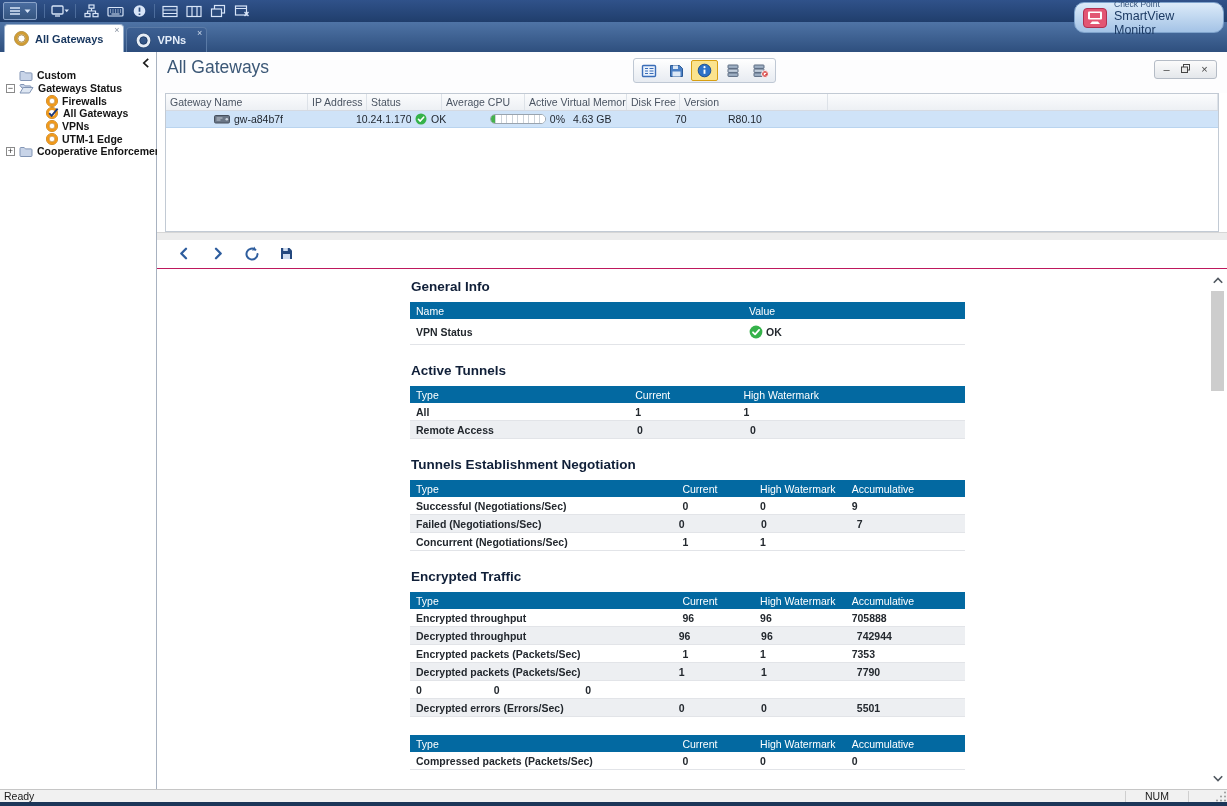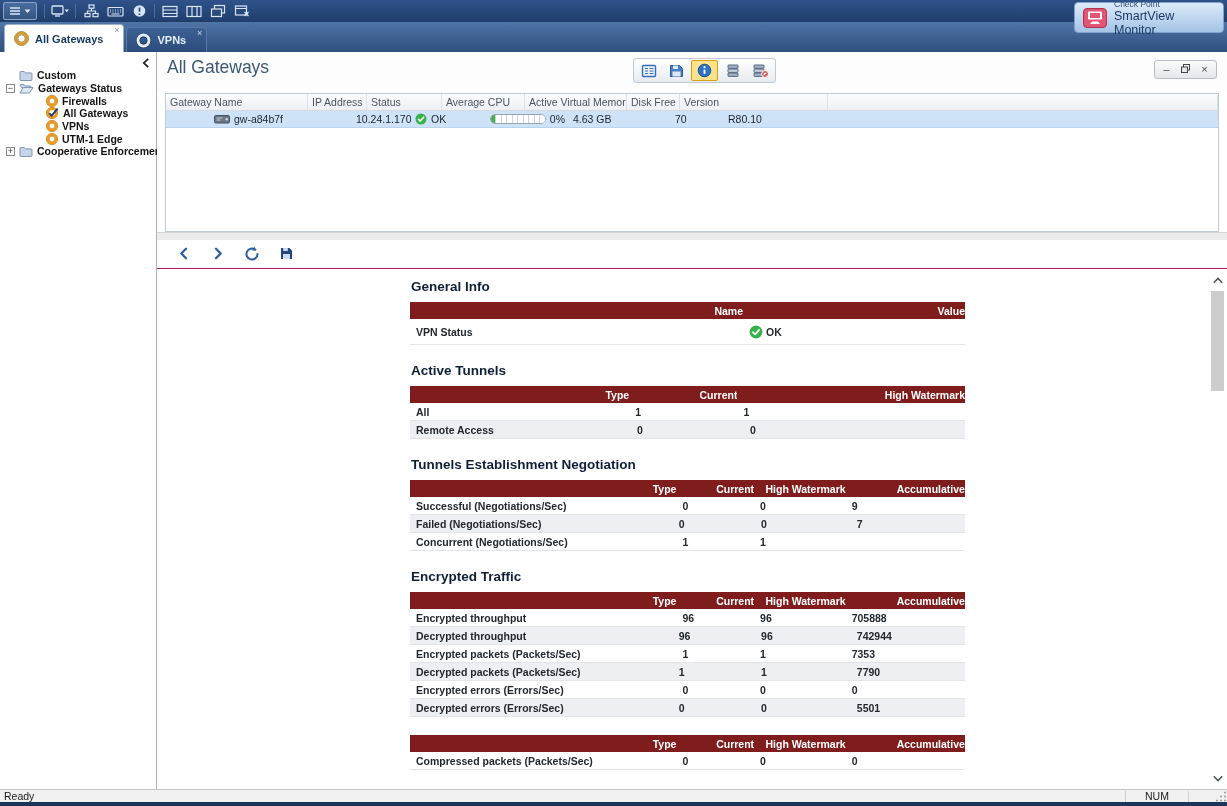--- a/index.html
+++ b/index.html
@@ -10,21 +10,21 @@
   .app-toolbar { position:absolute; top:0; left:0; right:0; height:22px;
     background:linear-gradient(#30528a,#203e6c); display:flex; align-items:center; padding-left:3px; }
   .menu-btn { display:flex; align-items:center; gap:3px; border:1px solid #8aa3c9; border-radius:2px;
     background:linear-gradient(#4a6da0,#35557f); padding:2px 5px; margin-right:4px; }
   .tbtn { width:24px; height:18px; display:flex; align-items:center; justify-content:center; }
   .tbsep { width:1px; height:14px; background:#16305a; border-right:1px solid #4d6d9c; margin:0 3px; }
   .ico { display:inline-flex; align-items:center; justify-content:center; line-height:0; }
 
   
   .brand { position:absolute; top:2px; right:3px; width:150px; height:31px; z-index:5;
-    background:linear-gradient(#dcebf9,#a4c3e6); border:1px solid #7fa3cc; border-radius:4px;
+    background:linear-gradient(#dcebf9,#a4c3e6); border:1px solid #7fa3cc; border-radius:10px;
     display:flex; align-items:center; gap:7px; padding:0 8px; }
   .brand-l1 { font-size:8.5px; color:#33517a; }
   .brand-l2 { font-size:12.5px; color:#1c3a63; margin-top:0px; }
 
   
   .tab-bar { position:absolute; top:22px; left:0; right:0; height:30px;
     background:linear-gradient(#4f74a6,#2e4f7e); display:flex; align-items:flex-end; padding-left:4px; }
   .tab { position:relative; display:flex; align-items:center; gap:6px; padding:0 20px 0 9px;
     border-top-left-radius:4px; border-top-right-radius:4px; font-size:11px; font-weight:700; }
   .tab.active { background:#fff; color:#17365e; height:28px; border:1px solid #9ab0cc; border-bottom:none; }
@@ -79,21 +79,21 @@
 
   
   .details { position:absolute; top:216px; left:0; right:0; bottom:0; background:#fff; border-top:1px solid #be185d; overflow:hidden; }
   .report { position:absolute; left:253px; top:10px; width:555px; }
   .sec { margin-bottom:18px; }
   .sec-title { font-size:13.5px; font-weight:700; color:#101f38; margin:0 0 8px 1px; }
   .sec-table { width:100%; font-size:10.5px; }
   .srow { display:flex; align-items:center; min-height:18px; border-bottom:1px solid #e2e4e8; background:#fff; }
   .srow.alt { background:#edeff2;gap:8px; }
   .srow.tall { min-height:26px; }
-  .shead { background:#7f1d1d; color:#fff; min-height:17px; border-bottom:none; font-weight:700;text-align:right; }
+  .shead { background:#0369a1; color:#fff; min-height:17px; border-bottom:none; font-weight:400; }
   .cell { padding:2px 0 2px 6px; white-space:nowrap; overflow:hidden; }
   .c2 .cell0{width:60%;} .c2 .cell1{width:40%;}
   .c3 .cell0{width:39.5%;} .c3 .cell1{width:19.5%;} .c3 .cell2{width:41%;}
   .c4 .cell0{width:48%;} .c4 .cell1{width:14%;} .c4 .cell2{width:16.5%;} .c4 .cell3{width:21.5%;}
   .lbl { font-weight:600; color:#23282e; }
   .num { font-weight:700; color:#23282e; }
   .status-val { display:flex; align-items:center; gap:3px; font-weight:700; }
 
   
   .vscroll { position:absolute; right:2px; top:4px; bottom:3px; width:15px; }
@@ -585,21 +585,20 @@
                   <div class="cell cell2 num">1</div>
                   <div class="cell cell3 num">7353</div>
                 </div>
                 <div class="srow alt">
                   <div class="cell cell0 lbl">Decrypted packets (Packets/Sec)</div>
                   <div class="cell cell1 num">1</div>
                   <div class="cell cell2 num">1</div>
                   <div class="cell cell3 num">7790</div>
                 </div>
                 <div class="srow">
-                  <div class="cell cell0 lbl">Encrypted errors (Errors/Sec)</div>
                   <div class="cell cell1 num">0</div>
                   <div class="cell cell2 num">0</div>
                   <div class="cell cell3 num">0</div>
                 </div>
                 <div class="srow alt">
                   <div class="cell cell0 lbl">Decrypted errors (Errors/Sec)</div>
                   <div class="cell cell1 num">0</div>
                   <div class="cell cell2 num">0</div>
                   <div class="cell cell3 num">5501</div>
                 </div>

